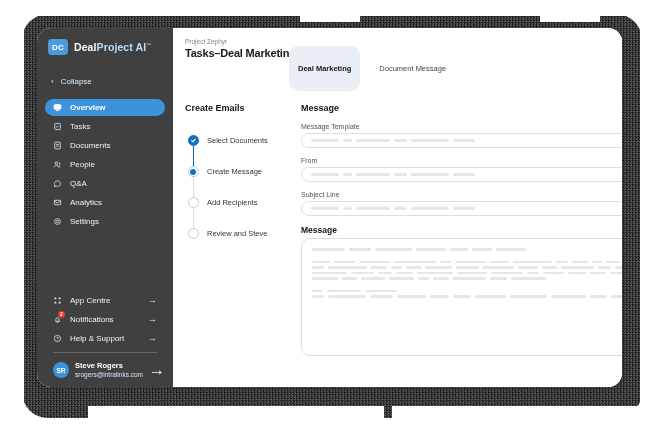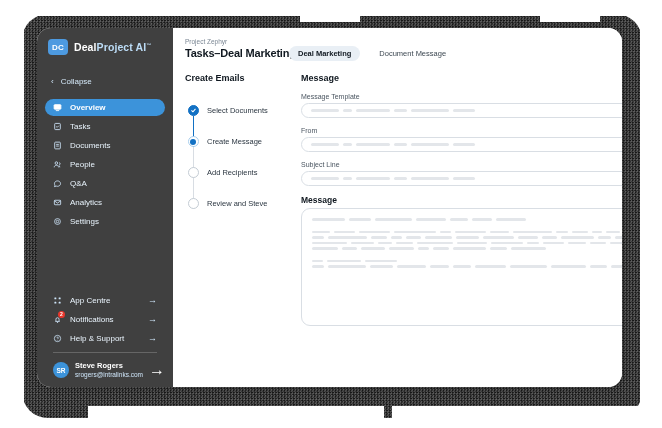--- a/index.html
+++ b/index.html
@@ -113,21 +113,21 @@
   .user-mail { font-size: 6.5px; color: #cfe6fa; line-height: 1.25; }
 
   
   .main { flex: 1; background: #ffffff; position: relative; padding: 10px 0 0 0; }
 
   .head { display: flex; align-items: flex-start; padding: 0 16px 0 12px; }
   .head-left { width: 100px; flex: 0 0 104px; }
   .crumb { font-size: 6.5px; color: #7b8794; margin-bottom: 2px; }
   .page-title { font-size: 11px; font-weight: bold; color: #101820; letter-spacing: -.2px; white-space: nowrap; }
   .tabs { display: flex; align-items: center; gap: 10px; margin-top: 8px; }
-  .tab { font-size: 7.5px; color: #3d4852; padding: 3px 9px; border-radius: 9px; cursor: pointer; white-space: nowrap; text-align: right; }
+  .tab { font-size: 7.5px; color: #3d4852; padding: 18px 9px; border-radius: 9px; cursor: pointer; white-space: nowrap; text-align: right; }
   .tab.active { background: #e9eff5; color: #101820; font-weight: bold; }
 
   .body { display: flex; padding: 12px 16px 0 12px; }
 
   .left-col { flex: 0 0 104px; }
   .section-title { font-size: 9px; font-weight: bold; color: #101820; margin-bottom: 12px; }
 
   .stepper { position: relative; padding-left: 2px; }
   .step { display: flex; align-items: center; gap: 8px; height: 31px; position: relative; }
   .dot-wrap { width: 12px; flex: 0 0 12px; display: flex; align-items: center; justify-content: center; position: relative; z-index: 2; }

